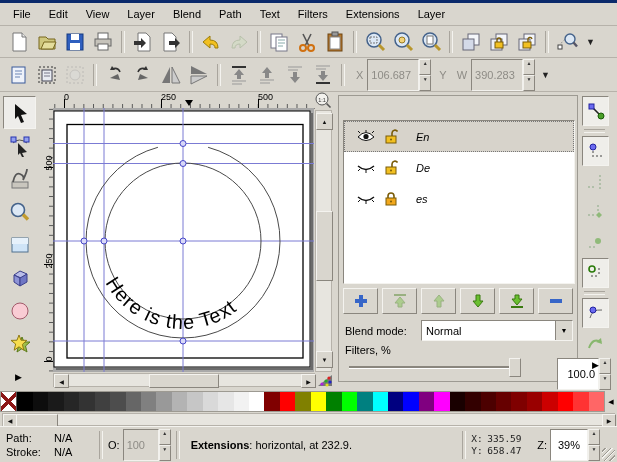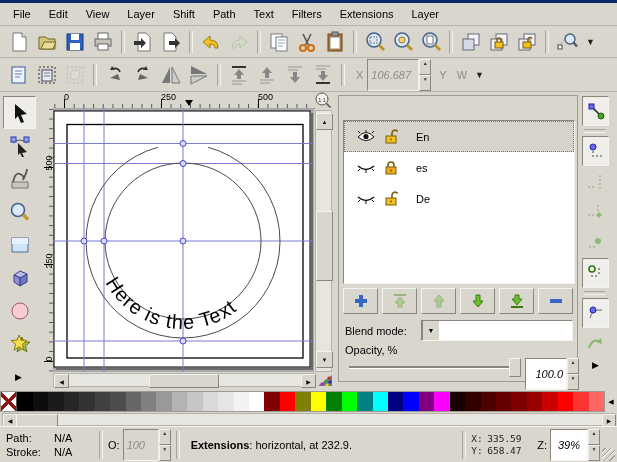--- a/index.html
+++ b/index.html
@@ -10,21 +10,21 @@
   .menuitem{padding:3px 9px;cursor:default;}
   
   .tbar{position:absolute;left:0;width:617px;display:flex;align-items:center;gap:2px;padding-left:6px;background:#d9d6ce;border-bottom:1px solid #b6b2aa;box-sizing:border-box;}
   .tb1{top:26px;height:32px;}
   .tb2{top:58px;height:34px;}
   .tbtn{width:24px;height:24px;display:flex;align-items:center;justify-content:center;border:1px solid transparent;border-radius:2px;}
   .tbtn.dis{opacity:.45;}
   .sep{width:2px;height:22px;border-left:1px solid #a9a59d;border-right:1px solid #f4f3ef;margin:0 3px;}
   .caret{font-size:9px;color:#222;padding:0 4px;}
   .fieldlbl{color:#8e8c86;margin:0 2px 0 6px;}
-  .spin{display:flex;align-items:stretch;height:32px;font-style:italic;}
+  .spin{display:flex;align-items:stretch;height:32px;}
   .spin .val{border:1px solid;border-color:#8a867e #f2f1ed #f2f1ed #8a867e;background:#d9d6ce;color:#8e8c86;width:44px;display:flex;align-items:center;padding:0 3px;font-size:11px;}
   .spin.en .val{background:#fff;color:#000;}
   .spinbtns{display:flex;flex-direction:column;width:12px;}
   .spinbtns span{flex:1;background:#d9d6ce;border:1px solid;border-color:#f2f1ed #8a867e #8a867e #f2f1ed;font-size:5px;line-height:7px;text-align:center;color:#333;}
   
   .main{position:absolute;left:0;top:92px;width:617px;height:297px;background:#d9d6ce;}
   
   .tools{position:absolute;left:3px;top:4px;width:33px;}
   .tool{width:31px;height:31px;display:flex;align-items:center;justify-content:center;border:1px solid transparent;}
   .tool.active{background:#eeedea;border-color:#8a867e #f4f3ef #f4f3ef #8a867e;border-style:solid;}
@@ -47,36 +47,36 @@
   .hscroll .left{left:0;top:0;width:13px;height:12px;}
   .hscroll .right{left:247px;top:0;width:13px;height:12px;}
   .hthumb{position:absolute;left:95px;top:0;width:68px;height:12px;background:#d9d6ce;border:1px solid;border-color:#f4f3ef #8a867e #8a867e #f4f3ef;}
   .cmicon{position:absolute;left:277px;top:281px;}
   
   .dock{position:absolute;left:338px;top:3px;width:240px;height:287px;background:#d9d6ce;border:1px solid #9d9a92;box-sizing:border-box;}
   .dtitle{height:19px;display:flex;align-items:center;gap:3px;padding:0 3px;border-bottom:1px solid #b6b2aa;}
   .dtitle .t{flex:1;font-size:11px;}
   .dbtn{width:14px;height:12px;border:1px solid #8a867e;background:#d9d6ce;display:flex;align-items:center;justify-content:center;font-size:7px;line-height:1;}
   .llist{position:absolute;left:4px;top:24px;width:230px;height:162px;background:#fff;border:1px solid;border-color:#8a867e #f4f3ef #f4f3ef #8a867e;overflow:hidden;}
-  .lrow{height:31px;display:flex;align-items:center;gap:8px;padding-left:12px;}
+  .lrow{height:31px;display:flex;align-items:center;gap:8px;padding-left:12px;font-style:italic;}
   .lrow.sel{background:#d7d3cb;outline:1px dotted #777;outline-offset:-1px;}
   .lname{margin-left:10px;}
   .lbtns{position:absolute;left:4px;top:192px;width:232px;display:flex;gap:4px;}
   .lbtn{width:33px;height:24px;background:#d9d6ce;border:1px solid;border-color:#f4f3ef #8a867e #8a867e #f4f3ef;display:flex;align-items:center;justify-content:center;}
   .blendrow{position:absolute;left:6px;top:224px;width:228px;display:flex;align-items:center;}
   .blendrow .lab{width:76px;}
   .combo{flex:1;height:19px;background:#fff;border:1px solid;border-color:#8a867e #f4f3ef #f4f3ef #8a867e;display:flex;align-items:center;}
   .combo .cv{flex:1;padding-left:4px;}
   .combo .cb{width:16px;height:100%;background:#d9d6ce;border-left:1px solid #8a867e;display:flex;align-items:center;justify-content:center;font-size:7px;}
   .oplab{position:absolute;left:6px;top:248px;}
   .sliderrow{position:absolute;left:10px;top:262px;width:224px;height:18px;}
   .strack{position:absolute;left:0;top:8px;width:170px;height:2px;background:#8a867e;border-bottom:1px solid #fff;}
   .sthumb{position:absolute;left:160px;top:0;width:10px;height:17px;background:#d9d6ce;border:1px solid;border-color:#f4f3ef #8a867e #8a867e #f4f3ef;}
   .opspin{position:absolute;left:176px;top:0;}
-  .opspin .val{width:34px;justify-content:flex-end;}
+  .opspin .val{width:34px;justify-content:flex-end;margin-left:32px;}
   
   .snapbar{position:absolute;left:582px;top:4px;width:27px;}
   .snapbtn{width:25px;height:28px;display:flex;align-items:center;justify-content:center;margin-bottom:2px;}
   .snapbtn.pressed{background:#efeeea;border:1px solid;border-color:#8a867e #f4f3ef #f4f3ef #8a867e;}
   .snapbtn.flat{opacity:.5;}
   .hsep{width:21px;height:2px;border-top:1px solid #a9a59d;border-bottom:1px solid #f4f3ef;margin:3px 2px;}
   .snap-overflow{text-align:center;font-size:9px;}
   
   .palette{position:absolute;left:0;top:391px;width:617px;height:21px;display:flex;}
   .palette-strip{display:flex;width:605px;border:1px solid #9d9a92;box-sizing:border-box;}
@@ -101,21 +101,21 @@
 <body>
 
 <div class="window">
   <div class="titlebar"></div>
 
   <div class="menubar">
     <span class="menuitem">File</span>
     <span class="menuitem">Edit</span>
     <span class="menuitem">View</span>
     <span class="menuitem">Layer</span>
-    <span class="menuitem">Shift</span>
+    <span class="menuitem">Blend</span>
     <span class="menuitem">Path</span>
     <span class="menuitem">Text</span>
     <span class="menuitem">Filters</span>
     <span class="menuitem">Extensions</span>
     <span class="menuitem">Layer</span>
   </div>
 
   <div class="tbar tb1">
     <span class="tbtn">
         <svg width="22" height="22">
@@ -324,20 +324,27 @@
     <span class="fieldlbl">X</span>
     <span class="spin">
         <span class="val">106.687</span>
         <span class="spinbtns">
           <span>▲</span>
           <span>▼</span>
         </span>
       </span>
     <span class="fieldlbl">Y</span>
     <span class="fieldlbl">W</span>
+    <span class="spin">
+        <span class="val">390.283</span>
+        <span class="spinbtns">
+          <span>▲</span>
+          <span>▼</span>
+        </span>
+      </span>
     <span class="caret">▼</span>
   </div>
 
   <div class="main">
 
     <div class="tools">
       <div class="tool active">
           <svg width="22" height="22">
             <path d="M6 2l12 10-6 1 3 7-3 1-3-7-3 3z" fill="#111"></path>
           </svg>
@@ -471,37 +478,37 @@
               <circle cx="7" cy="10.5" r="1" fill="#7a5c08"></circle>
             </svg>
           <span class="lname">En</span>
         </div>
         <div class="lrow">
           <svg width="20" height="13">
               <path d="M2 5q8 7 16 0" fill="none" stroke="#111" stroke-width="1.4"></path>
               <path d="M4 8l-2 2M10 9v3M16 8l2 2" stroke="#111"></path>
             </svg>
           <svg width="14" height="15">
-              <rect x="2" y="7" width="10" height="7" fill="#f2a81c" stroke="#7a5c08"></rect>
-              <path d="M4 7V5a3 3 0 0 1 6 0v2" fill="none" stroke="#7a5c08" stroke-width="1.6"></path>
+              <rect x="2" y="7" width="10" height="7" fill="#f2c021" stroke="#7a5c08"></rect>
+              <path d="M8 7V4a3 3 0 0 1 5.5-1.5" fill="none" stroke="#7a5c08" stroke-width="1.6"></path>
               <circle cx="7" cy="10.5" r="1" fill="#7a5c08"></circle>
             </svg>
-          <span class="lname">es</span>
+          <span class="lname">De</span>
         </div>
         <div class="lrow">
           <svg width="20" height="13">
               <path d="M2 5q8 7 16 0" fill="none" stroke="#111" stroke-width="1.4"></path>
               <path d="M4 8l-2 2M10 9v3M16 8l2 2" stroke="#111"></path>
             </svg>
           <svg width="14" height="15">
-              <rect x="2" y="7" width="10" height="7" fill="#f2c021" stroke="#7a5c08"></rect>
-              <path d="M8 7V4a3 3 0 0 1 5.5-1.5" fill="none" stroke="#7a5c08" stroke-width="1.6"></path>
+              <rect x="2" y="7" width="10" height="7" fill="#f2a81c" stroke="#7a5c08"></rect>
+              <path d="M4 7V5a3 3 0 0 1 6 0v2" fill="none" stroke="#7a5c08" stroke-width="1.6"></path>
               <circle cx="7" cy="10.5" r="1" fill="#7a5c08"></circle>
             </svg>
-          <span class="lname">De</span>
+          <span class="lname">es</span>
         </div>
       </div>
       <div class="lbtns">
         <span class="lbtn">
             <svg width="16" height="16">
               <path d="M8 2v12M2 8h12" stroke="#3766c8" stroke-width="4"></path>
             </svg>
           </span>
         <span class="lbtn">
             <svg width="16" height="16" opacity="0.4">
@@ -527,24 +534,25 @@
           </span>
         <span class="lbtn">
             <svg width="16" height="16">
               <path d="M2 8h12" stroke="#3766c8" stroke-width="4"></path>
             </svg>
           </span>
       </div>
       <div class="blendrow">
         <span class="lab">Blend mode:</span>
         <span class="combo">
+            <span class="cv">Normal</span>
             <span class="cb">▼</span>
           </span>
       </div>
-      <div class="oplab">Opacity, %</div>
+      <div class="oplab">Filters, %</div>
       <div class="sliderrow">
         <span class="strack"></span>
         <span class="sthumb"></span>
         <span class="spin en opspin">
             <span class="val">100.0</span>
             <span class="spinbtns">
               <span>▲</span>
               <span>▼</span>
             </span>
           </span>

